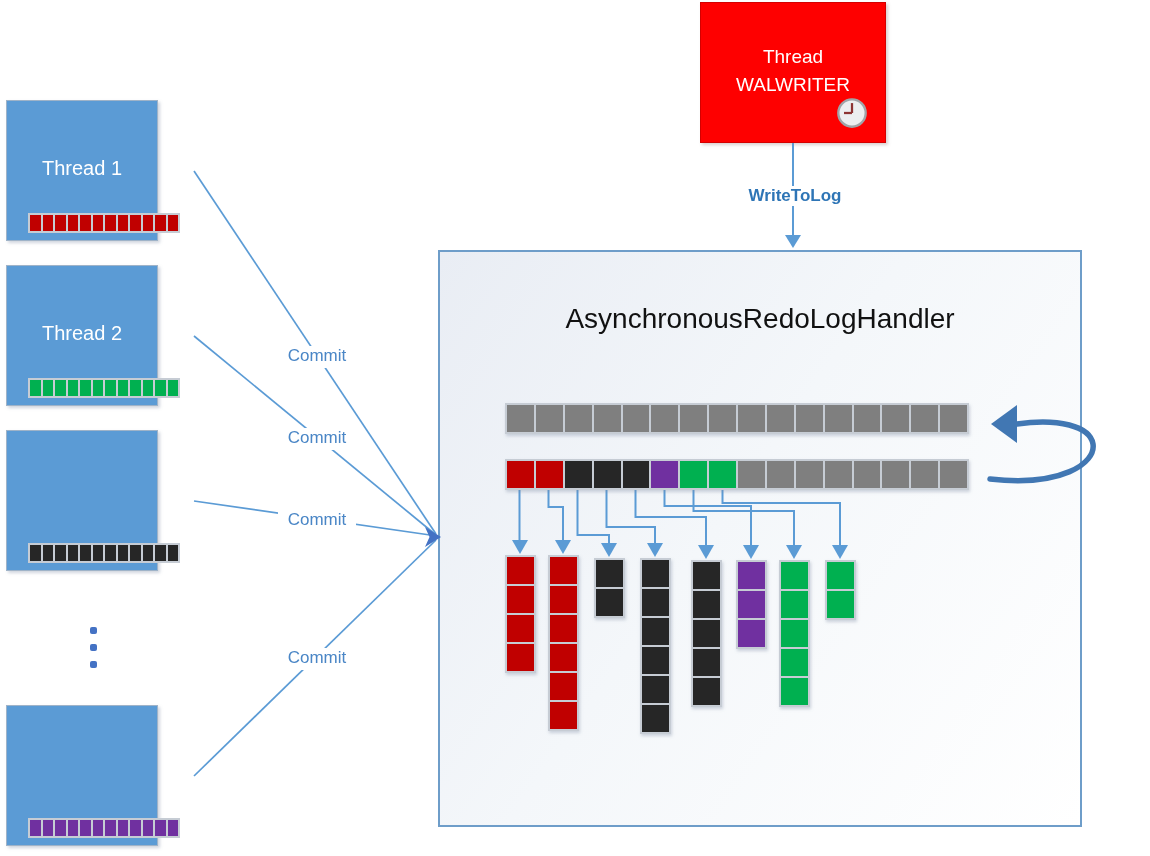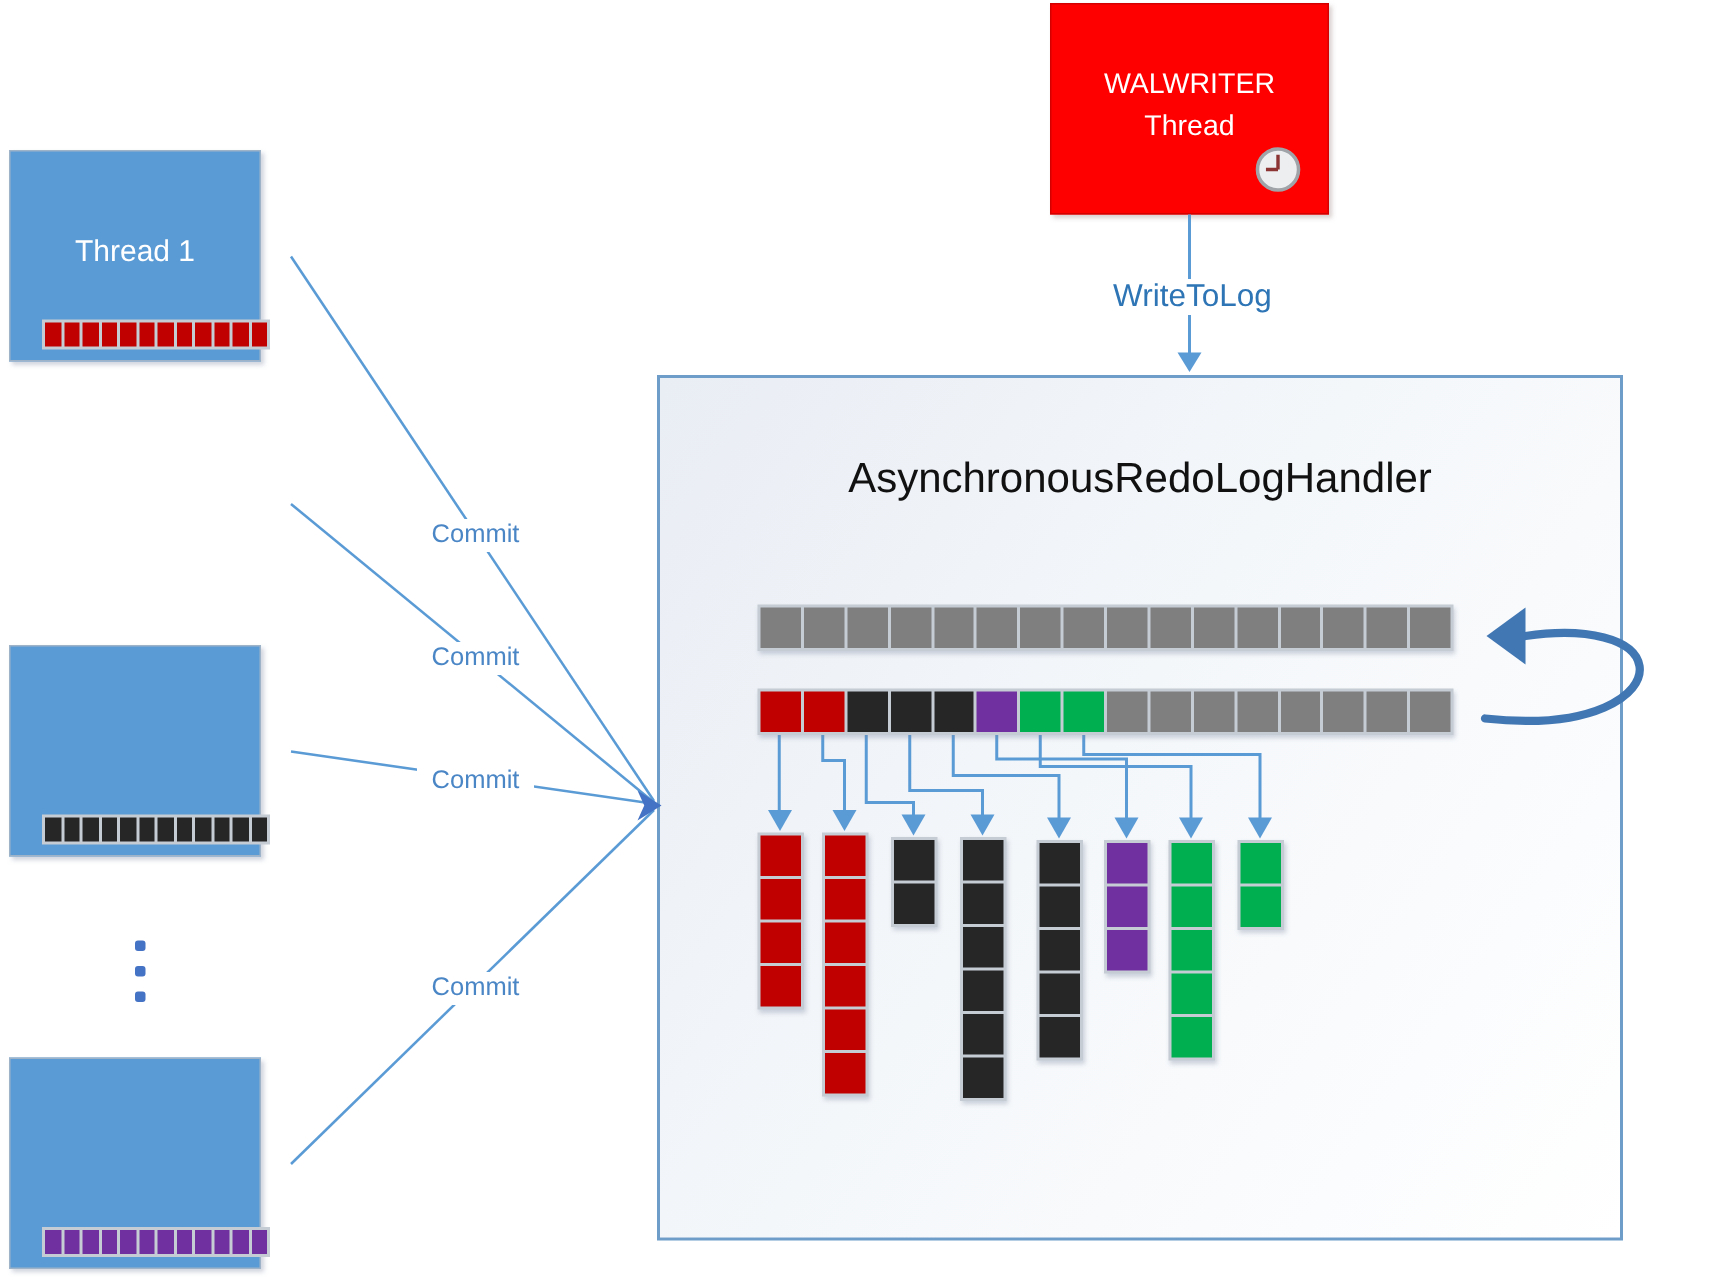--- a/index.html
+++ b/index.html
@@ -1,20 +1,20 @@
 <!DOCTYPE html>
 <html style="--connector: #5B9BD5; --curve: #4177B3; --convergence: #4472C4; --commit_text: #4A86C6; --writetolog_text: #2E75B6; --thread_fill: #5B9BD5; --walwriter_fill: #FE0000; --handler_border: #6E9DC9; --grid: #c6ccd4; --dots: #4472C4; --title_text: #111111;"><head>
 <meta charset="utf-8">
 <style>
   html,body{margin:0;padding:0;background:#ffffff;}
   body{font-family:"Liberation Sans", sans-serif;}
   #stage{position:relative;width:1150px;height:856px;background:#fff;overflow:hidden;}
 
   
-  .thread-box{position:absolute;left:6px;width:168px;height:141px;
+  .thread-box{position:absolute;left:6px;width:152px;height:141px;
     background:var(--thread_fill);border:1px solid #9fb3c8;box-sizing:border-box;
     box-shadow:2px 2px 3px rgba(120,135,160,.35);}
   .thread-label{position:absolute;left:0;right:0;top:56px;text-align:center;
     color:#fff;font-size:20px;}
   .thread-bar{position:absolute;left:21px;top:112px;width:152px;height:20px;
     display:flex;gap:2px;padding:2px;background:var(--grid);box-sizing:border-box;}
   .thread-bar .cell{flex:1;}
 
   
   .dots{position:absolute;left:90px;top:627px;}
@@ -26,21 +26,21 @@
 
   
   #walwriter{position:absolute;left:700px;top:2px;width:186px;height:141px;
     background:var(--walwriter_fill);border:1px solid #d40000;box-sizing:border-box;
     box-shadow:2px 2px 3px rgba(150,120,120,.35);}
   .ww-text{position:absolute;left:0;right:0;top:40px;text-align:center;color:#fff;
     font-size:19px;line-height:28px;}
   .clock{position:absolute;right:16px;bottom:12px;width:34px;height:34px;}
 
   #writetolog{position:absolute;left:725px;top:186px;width:140px;text-align:center;
-    background:#fff;color:var(--writetolog_text);font-size:21px;font-weight:normal;z-index:5;}
+    background:#fff;color:var(--writetolog_text);font-size:17px;font-weight:bold;z-index:5;}
 
   
   #handler{position:absolute;left:438px;top:250px;width:644px;height:577px;box-sizing:border-box;
     border:2px solid var(--handler_border);
     background:linear-gradient(125deg,#e9edf4 0%,#f4f7fa 45%,#ffffff 100%);z-index:1;}
   #handler-title{position:absolute;left:0;right:0;top:50px;text-align:center;
     color:var(--title_text);font-size:28px;line-height:34px;}
 
   
   .hbar{position:absolute;width:464px;height:31px;display:flex;gap:2px;padding:2px;
@@ -118,20 +118,37 @@
         <div class="cell" style="background: rgb(192, 0, 0);"></div>
         <div class="cell" style="background: rgb(192, 0, 0);"></div>
         <div class="cell" style="background: rgb(192, 0, 0);"></div>
         <div class="cell" style="background: rgb(192, 0, 0);"></div>
         <div class="cell" style="background: rgb(192, 0, 0);"></div>
         <div class="cell" style="background: rgb(192, 0, 0);"></div>
         <div class="cell" style="background: rgb(192, 0, 0);"></div>
         <div class="cell" style="background: rgb(192, 0, 0);"></div>
       </div>
   </div>
+  <div class="thread-box" style="top:265px">
+    <div class="thread-label">Thread 2</div>
+    <div class="thread-bar">
+        <div class="cell" style="background: rgb(0, 176, 80);"></div>
+        <div class="cell" style="background: rgb(0, 176, 80);"></div>
+        <div class="cell" style="background: rgb(0, 176, 80);"></div>
+        <div class="cell" style="background: rgb(0, 176, 80);"></div>
+        <div class="cell" style="background: rgb(0, 176, 80);"></div>
+        <div class="cell" style="background: rgb(0, 176, 80);"></div>
+        <div class="cell" style="background: rgb(0, 176, 80);"></div>
+        <div class="cell" style="background: rgb(0, 176, 80);"></div>
+        <div class="cell" style="background: rgb(0, 176, 80);"></div>
+        <div class="cell" style="background: rgb(0, 176, 80);"></div>
+        <div class="cell" style="background: rgb(0, 176, 80);"></div>
+        <div class="cell" style="background: rgb(0, 176, 80);"></div>
+      </div>
+  </div>
   <div class="thread-box" style="top:430px">
     <div class="thread-bar">
         <div class="cell" style="background: rgb(38, 38, 38);"></div>
         <div class="cell" style="background: rgb(38, 38, 38);"></div>
         <div class="cell" style="background: rgb(38, 38, 38);"></div>
         <div class="cell" style="background: rgb(38, 38, 38);"></div>
         <div class="cell" style="background: rgb(38, 38, 38);"></div>
         <div class="cell" style="background: rgb(38, 38, 38);"></div>
         <div class="cell" style="background: rgb(38, 38, 38);"></div>
         <div class="cell" style="background: rgb(38, 38, 38);"></div>
@@ -164,22 +181,22 @@
     <i></i>
   </div>
 
   <div class="commit" style="top:346px">Commit</div>
   <div class="commit" style="top:428px">Commit</div>
   <div class="commit" style="top:510px">Commit</div>
   <div class="commit" style="top:648px">Commit</div>
 
   <div id="walwriter">
     <div class="ww-text">
+      <div>Thread</div>
       <div>WALWRITER</div>
-      <div>Thread</div>
     </div>
     <svg class="clock" viewBox="0 0 36 36">
       <circle cx="18" cy="18" r="14.5" fill="#eceef0" stroke="#a0a4a8" stroke-width="2.5"></circle>
       <line x1="18" y1="18" x2="18" y2="7.5" stroke="#8c3333" stroke-width="2.4"></line>
       <line x1="18" y1="18" x2="9.5" y2="18" stroke="#8c3333" stroke-width="2.4"></line>
     </svg>
   </div>
 
   <div id="writetolog">WriteToLog</div>
 

